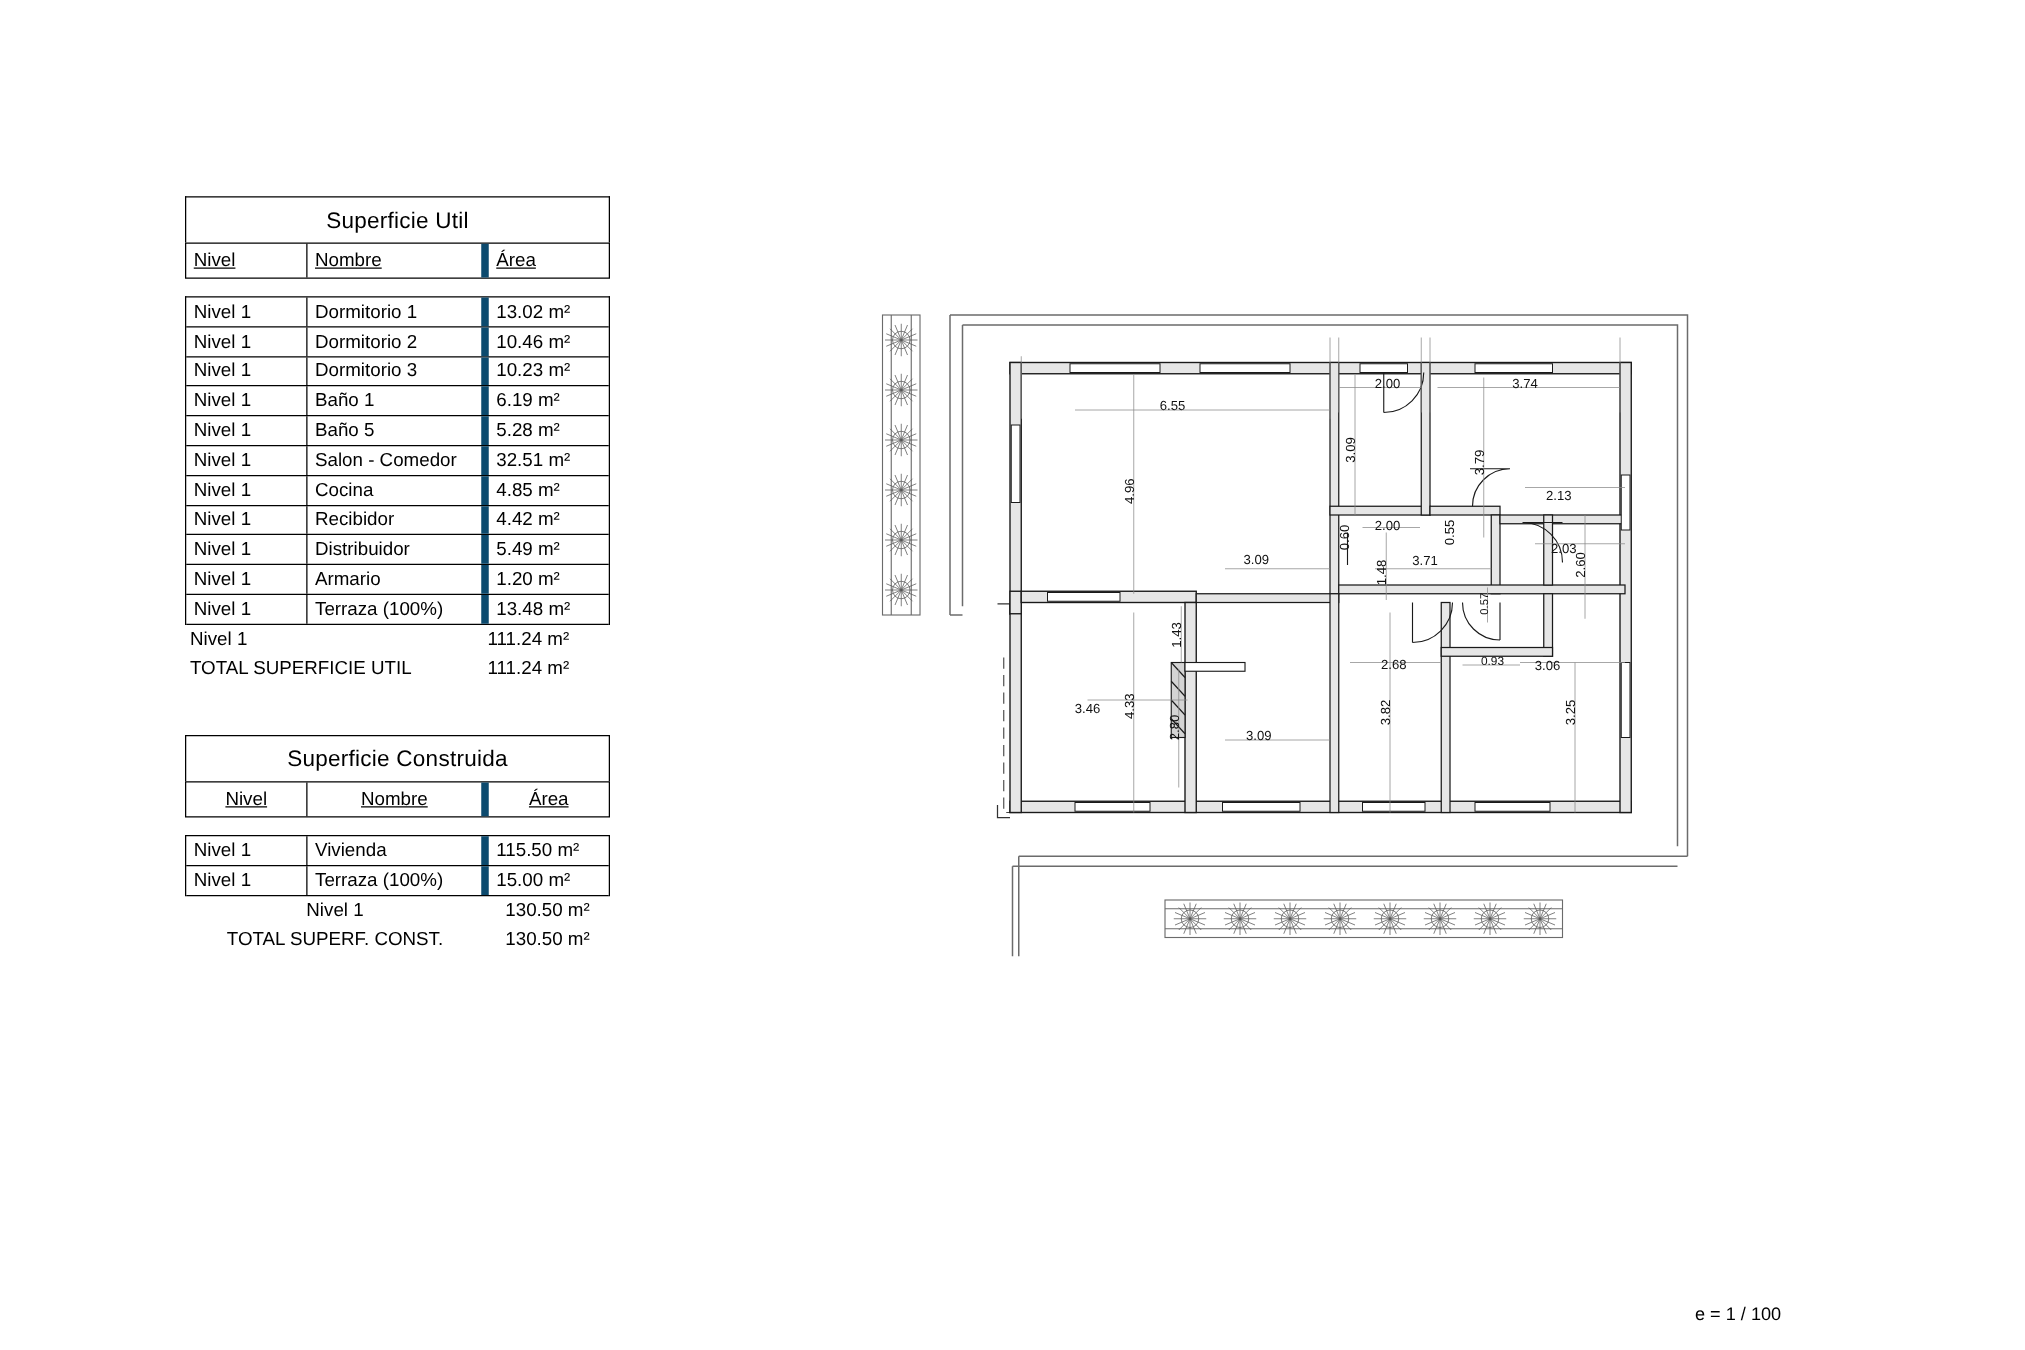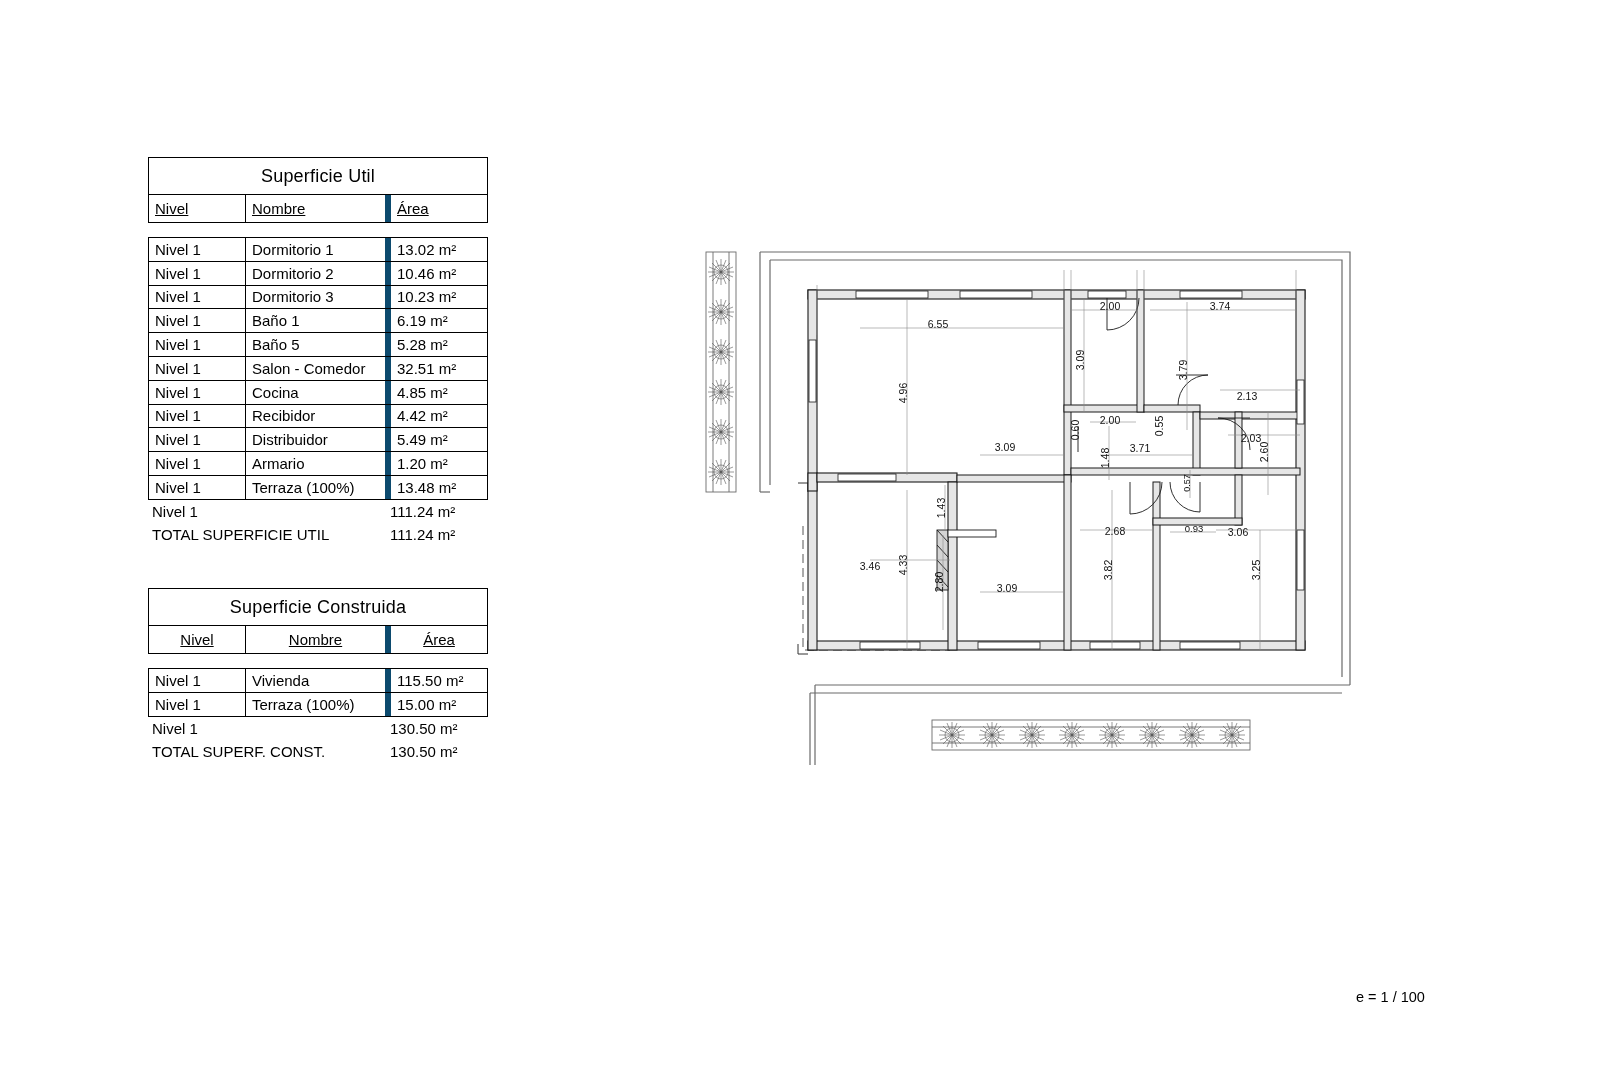--- a/index.html
+++ b/index.html
@@ -15,21 +15,21 @@
     color: #000000;
     overflow: hidden;
   }
 
   
   .table-block {
     position: absolute;
     width: 340px;
   }
   #util-table { left: 148px; top: 157px; }
-  #const-table { left: 148px; top: 588px; }
+  #const-table { left: 148px; top: 588px; text-align: center; }
 
   .tbl-title-row {
     border: 1px solid #000;
     border-bottom: none;
     height: 36px;
     display: flex;
     align-items: center;
     justify-content: center;
   }
   .tbl-title {
@@ -79,21 +79,21 @@
     font-size: 15px;
   }
   .sum-row .lbl { width: 236px; padding-left: 4px; box-sizing: border-box; }
   .sum-row .val { width: 102px; padding-left: 6px; box-sizing: border-box; }
   .sum-row .lbl2 { width: 236px; padding-left: 4px; box-sizing: border-box; }
 
   
   #scale-note {
     position: absolute;
     left: 1356px;
-    top: 989px;
+    top: 1044px;
     font-size: 14.5px;
   }
 
   
   #plan {
     position: absolute;
     left: 660px;
     top: 230px;
     width: 710px;
     height: 560px;

